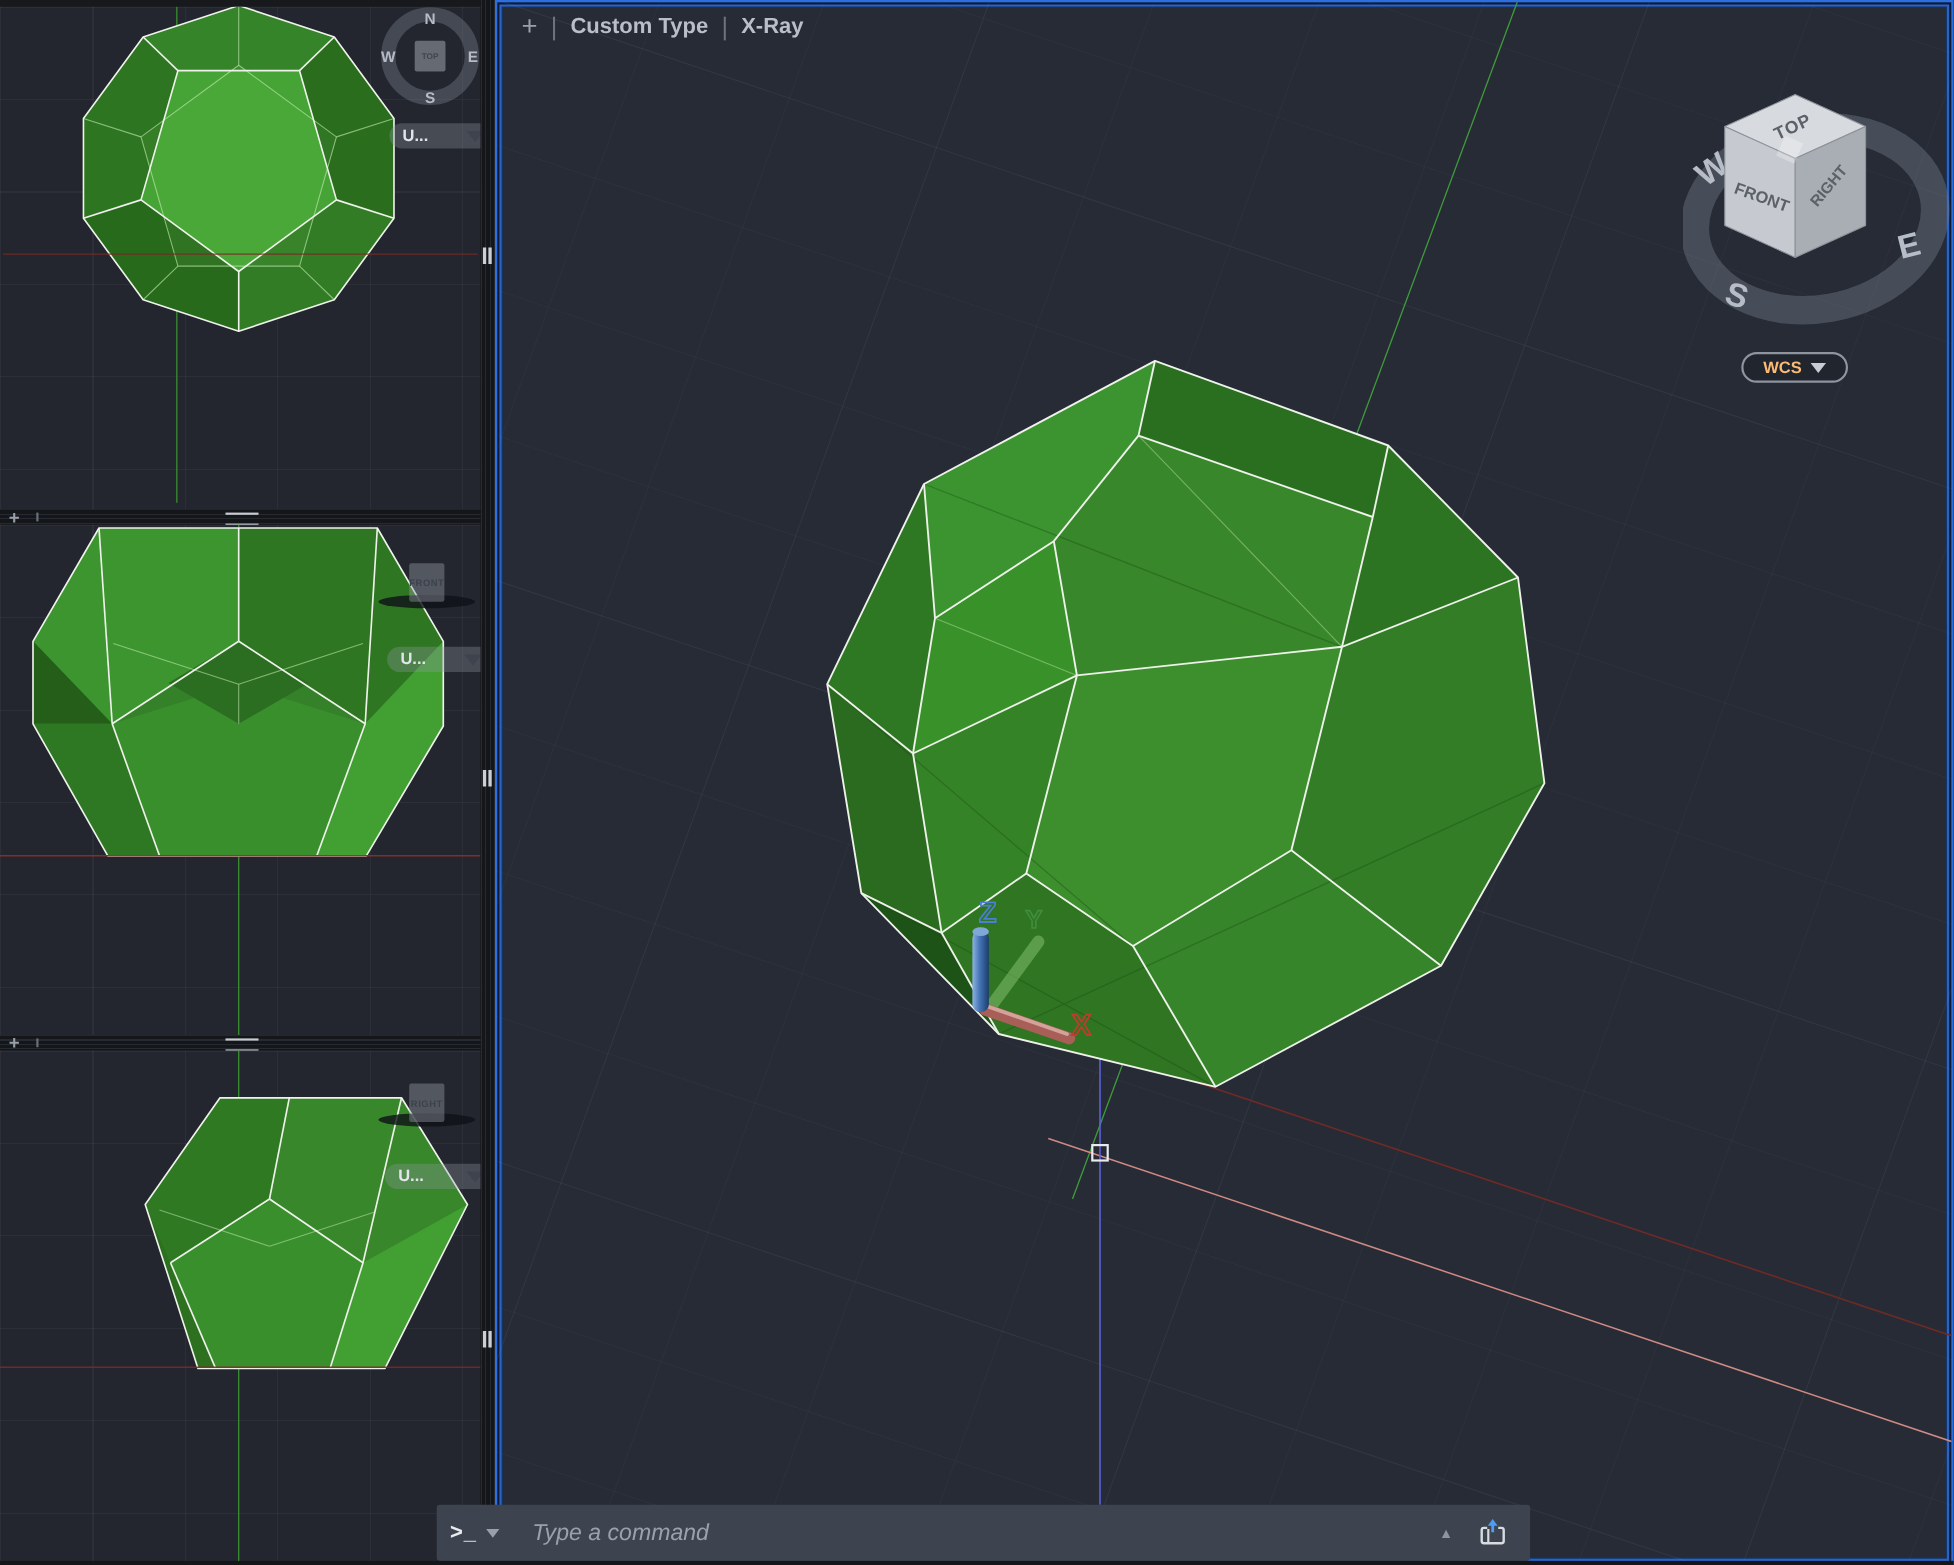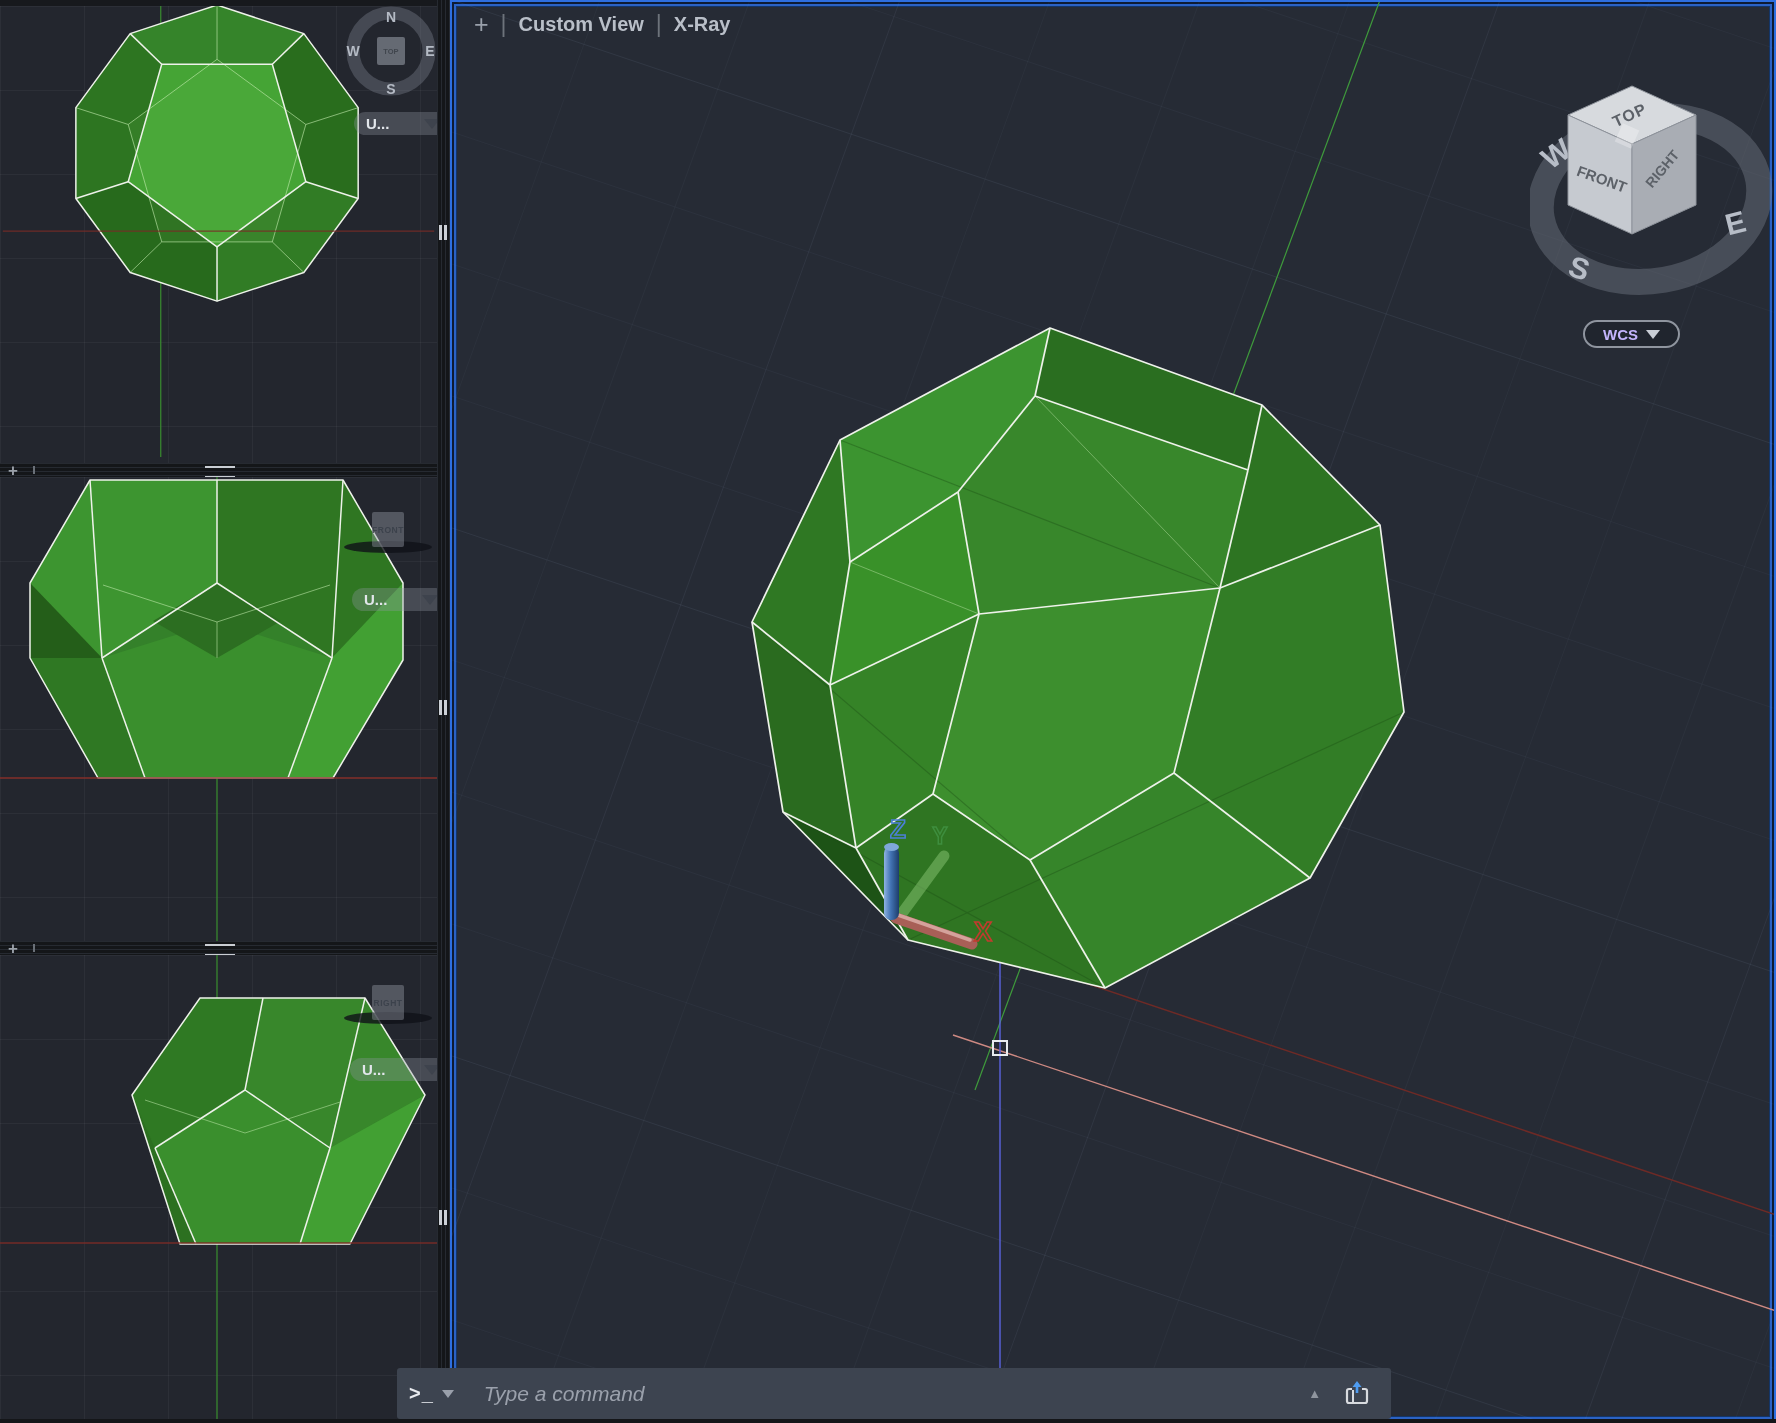--- a/index.html
+++ b/index.html
@@ -37,21 +37,21 @@
      border-radius:2px;display:flex;align-items:center;justify-content:center;
      color:#3c424c;font-size:8.5px;font-weight:bold;letter-spacing:0.5px;}
   .u-pill{position:absolute;height:23px;background:rgba(145,152,165,0.33);border-radius:12px;
      display:flex;align-items:center;justify-content:space-between;padding:0 9px 0 12px;
      color:#e2e6eb;font-size:15px;font-weight:bold;}
   .tri-down{width:0;height:0;border-left:8px solid transparent;border-right:8px solid transparent;
      border-top:10px solid #3e434d;}
   
   .wcs-pill{left:1583px;top:320px;width:97px;height:28px;border:2px solid #8f959f;border-radius:14px;
      background:rgba(28,32,40,0.55);display:flex;align-items:center;justify-content:center;gap:8px;
-     color:#c4b5fd;font-size:15px;font-weight:bold;box-sizing:border-box;}
+     color:#fdba74;font-size:15px;font-weight:bold;box-sizing:border-box;}
   .wcs-pill .tri{width:0;height:0;border-left:7px solid transparent;border-right:7px solid transparent;
      border-top:9px solid #c9ced6;}
   
   .cmd-bar{left:397px;top:1368px;width:994px;height:51px;background:#3d4450;border-radius:3px;
      display:flex;align-items:center;z-index:30;}
   .cmd-prompt{color:#e9ebef;font-size:20px;font-weight:bold;margin-left:12px;letter-spacing:1px;}
   .cmd-caret{width:0;height:0;border-left:6px solid transparent;border-right:6px solid transparent;
      border-top:8px solid #9aa0ab;margin-left:8px;}
   .cmd-input{flex:1;margin-left:28px;background:transparent;border:none;outline:none;
      color:#fca5a5;font-size:21px;font-style:italic;font-family:"Liberation Sans",sans-serif;}
@@ -329,21 +329,21 @@
       <text x="940" y="844" font-size="23" font-weight="bold" fill="none" stroke="#3e8e3e" stroke-width="1.5" text-anchor="middle">Y</text>
       <text x="983" y="941" font-size="27" font-weight="bold" fill="none" stroke="#c23b2e" stroke-width="1.6" text-anchor="middle">X</text>
     </g>
 
     <rect x="993" y="1041" width="14" height="14" fill="none" stroke="#e8ecef" stroke-width="2"></rect>
   </svg>
 
   <div class="vp-label">
     <span class="plus">+</span>
     <span class="sep">|</span>
-    <span>Custom View</span>
+    <span>Custom Type</span>
     <span class="sep">|</span>
     <span>X-Ray</span>
   </div>
 
   <svg class="abs" style="left:1078px;top:58px;" width="250" height="250">
     <ellipse cx="120" cy="139" rx="110" ry="82" fill="none" stroke="rgba(112,119,131,0.45)" stroke-width="26" transform="rotate(-10 120 139)"></ellipse>
     <g fill="#b7bdc7" font-size="30" font-weight="bold" text-anchor="middle">
       <text x="32" y="102" transform="rotate(-35 32 102)">W</text>
       <text x="208" y="173" transform="rotate(-14 208 173)">E</text>
       <text x="46" y="218" transform="rotate(18 46 218)">S</text>

